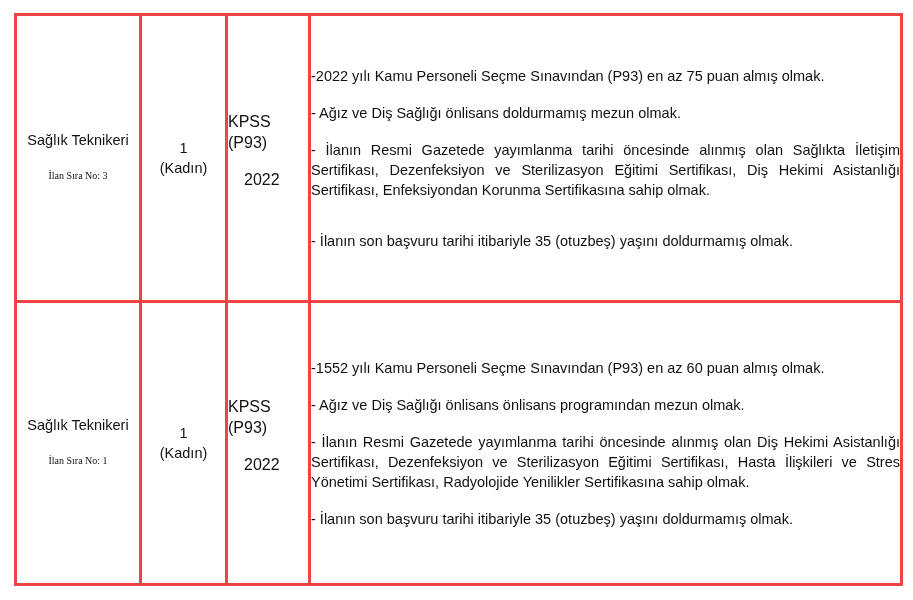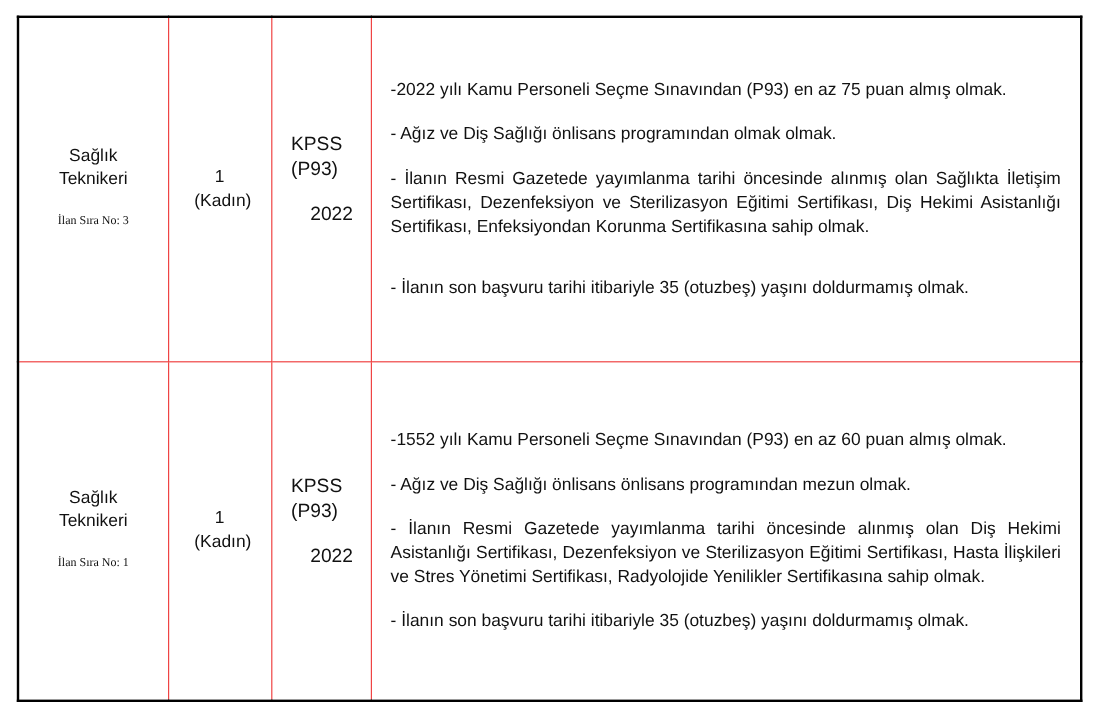--- a/index.html
+++ b/index.html
@@ -19,23 +19,23 @@
     position: absolute;
     left: 14px;
     top: 13px;
     width: 886px;
     height: 570px;
     border-collapse: collapse;
     table-layout: fixed;
     border: 2px solid #000000;
   }
   table.doc-table td {
-    border: 1px solid #ef4444;
+    border: 3px solid #ef4444;
     vertical-align: middle;
-    padding: 16px;
+    padding: 0;
   }
   tr.listing-row-1 { height: 287px; }
   tr.listing-row-2 { height: 283px; }
 
   td.col-position {
     text-align: center;
     font-size: 14.5px;
     line-height: 19px;
   }
   .position-title {
@@ -46,21 +46,21 @@
     font-family: "Liberation Serif", serif;
     font-size: 10px;
   }
 
   td.col-quota {
     text-align: center;
     font-size: 14.5px;
     line-height: 20px;
   }
   .quota-value { margin: 0; }
-  .quota-note  { margin: 0; text-align: right; }
+  .quota-note  { margin: 0; }
 
   td.col-exam {
     font-size: 16px;
     line-height: 21px;
     padding-left: 10px;
     padding-right: 4px;
   }
   .exam-line1 {
     margin: 0;
     white-space: pre-wrap;
@@ -101,21 +101,21 @@
       <td class="col-quota">
         <p class="quota-value">1</p>
         <p class="quota-note">(Kadın)</p>
       </td>
       <td class="col-exam">
         <p class="exam-line1">KPSS  (P93)</p>
         <p class="exam-line2">2022</p>
       </td>
       <td class="col-req">
         <p class="req">-2022 yılı Kamu Personeli Seçme Sınavından (P93) en az 75 puan almış olmak.</p>
-        <p class="req">- Ağız ve Diş Sağlığı önlisans programından olmak olmak.</p>
+        <p class="req">- Ağız ve Diş Sağlığı önlisans doldurmamış mezun olmak.</p>
         <p class="req">- İlanın Resmi Gazetede yayımlanma tarihi öncesinde alınmış olan Sağlıkta İletişim Sertifikası, Dezenfeksiyon ve Sterilizasyon Eğitimi Sertifikası, Diş Hekimi Asistanlığı Sertifikası, Enfeksiyondan Korunma Sertifikasına sahip olmak.</p>
         <p class="req gap-lg">- İlanın son başvuru tarihi itibariyle 35 (otuzbeş) yaşını doldurmamış olmak.</p>
       </td>
     </tr>
 
     <tr class="listing-row-2">
       <td class="col-position">
         <p class="position-title">Sağlık Teknikeri</p>
         <p class="listing-no">İlan Sıra No: 1</p>
       </td>

